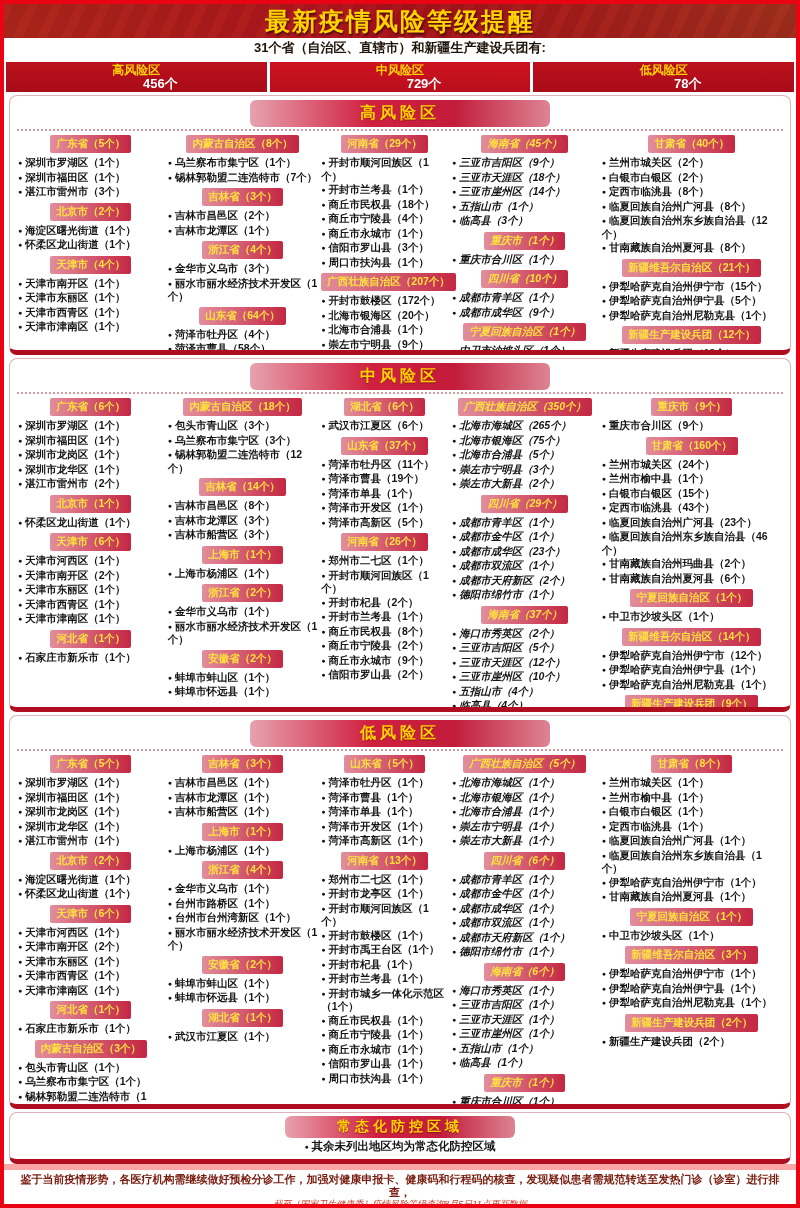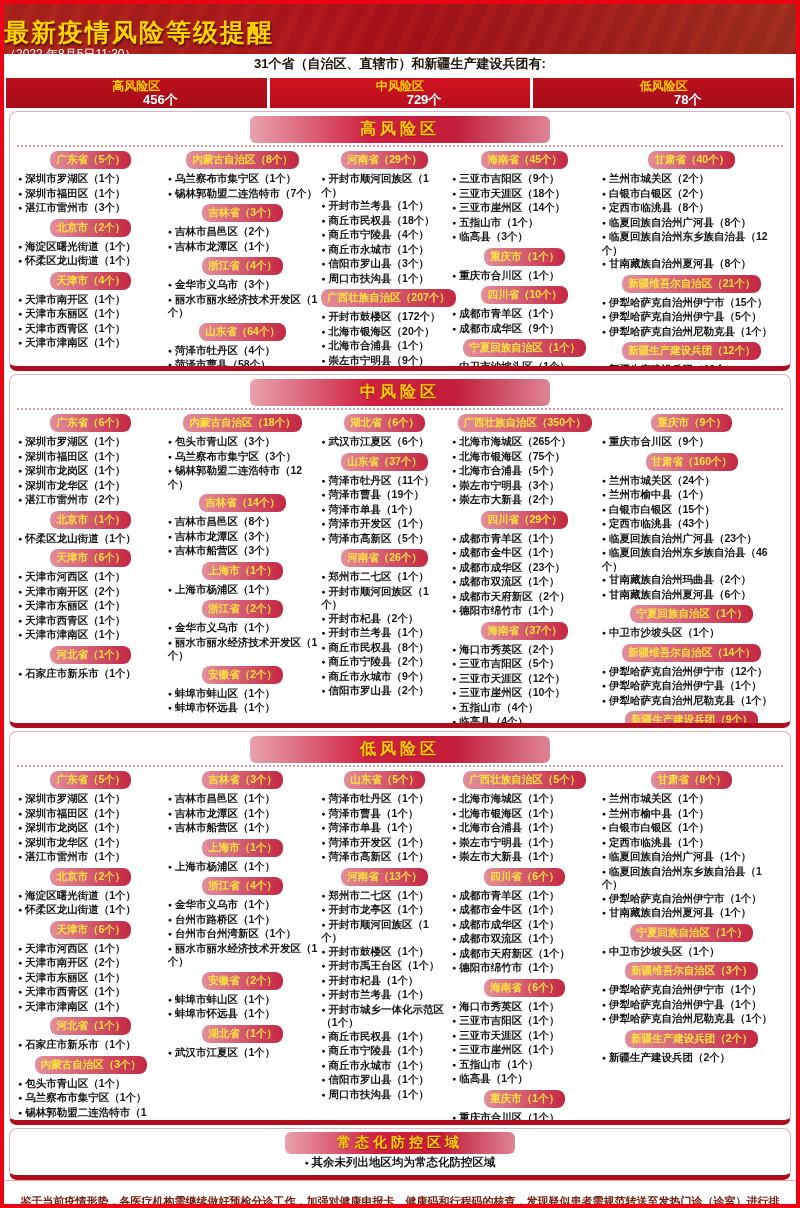--- a/index.html
+++ b/index.html
@@ -4,21 +4,21 @@
 <style>
   html,body{margin:0;padding:0;}
   body{
     width:800px;height:1208px;box-sizing:border-box;
     border:4px solid #ea0413;background:#ffffff;overflow:hidden;
     display:flex;flex-direction:column;
     font-family:"Liberation Sans","DejaVu Sans",sans-serif;
   }
   
   .header{
-    height:50px;flex:none;text-align:left;padding-top:14px;box-sizing:border-box;
+    height:34px;flex:none;text-align:center;padding-top:3px;box-sizing:border-box;
     background:
       radial-gradient(circle at 0% 130%, rgba(255,90,50,.38), transparent 52%),
       radial-gradient(circle at 100% -30%, rgba(255,140,70,.30), transparent 55%),
       repeating-linear-gradient(115deg, rgba(255,70,45,.10) 0 9px, transparent 9px 22px),
       linear-gradient(100deg,#72040c,#a30e1b 42%,#8c0812 72%,#6d040b);
   }
   .header .title{font-size:25px;font-weight:bold;color:#ffd200;line-height:29px;letter-spacing:2px;text-shadow:1px 2px 2px rgba(0,0,0,.55);}
   .header .date{font-size:12px;font-weight:normal;color:#ffffff;line-height:15px;}
   
   .intro{height:24px;flex:none;line-height:20px;text-align:center;font-size:13px;font-weight:bold;color:#1d1208;border-radius:10px;}
@@ -43,34 +43,34 @@
     background:linear-gradient(90deg,#e7a2ae,#d02040 40%,#c21c3a 68%,#dd8494);
     text-shadow:0 1px 1px rgba(90,0,10,.45);
   }
   #panel-norm .banner{width:230px;margin:3px auto 1px;padding:2px 0;font-size:14px;}
   .dotted{border-top:2px dotted #d49aa2;margin:1px 7px 0;}
   .columns{display:flex;padding:4px 6px 0;align-items:flex-start;}
   .col{box-sizing:border-box;padding:0 2px;}
   .col:nth-child(1){width:19.5%;}
   .col:nth-child(2){width:20%;}
   .col:nth-child(3){width:17%;}
-  .col:nth-child(4){width:19.5%;}
+  .col:nth-child(4){width:19.5%;font-style:italic;}
   .col:nth-child(5){width:24%;}
   .group{margin-bottom:4px;}
   .ghead{
     display:block;width:max-content;max-width:104%;margin:0 auto 3px;padding:2px 6px;
     white-space:nowrap;text-align:center;font-size:10.5px;font-weight:bold;color:#ffe23c;
-    background:linear-gradient(90deg,#e28e9c,#c42742);border-radius:8px;
+    background:linear-gradient(90deg,#e28e9c,#c42742);border-radius:2px;
   }
   .item{font-size:10.5px;font-weight:bold;color:#141414;line-height:12.5px;margin:1px 0;}
   .bullet{font-size:7px;vertical-align:1px;margin-right:3px;color:#141414;}
   
   .norm-note{display:block;text-align:center;font-size:11.5px;font-weight:bold;color:#141414;line-height:14px;}
   
-  .footer{flex:1;min-height:0;border-top:1px solid #fca5a5;text-align:center;padding:14px 6px 0;}
+  .footer{flex:1;min-height:0;border-top:6px solid #fca5a5;text-align:center;padding:3px 6px 0;}
   .f1{font-size:11px;font-weight:bold;color:#7a2013;line-height:13px;}
   .f2{font-size:9px;font-style:italic;color:#c2402a;line-height:11px;}
   .f3{font-size:11px;font-weight:bold;font-style:italic;color:#e8101c;line-height:13px;}
 </style>
 </head>
 <body>
 
 <div class="header">
   <div class="title">最新疫情风险等级提醒</div>
   <div class="date">（2022 年8月5日11:30）</div>

